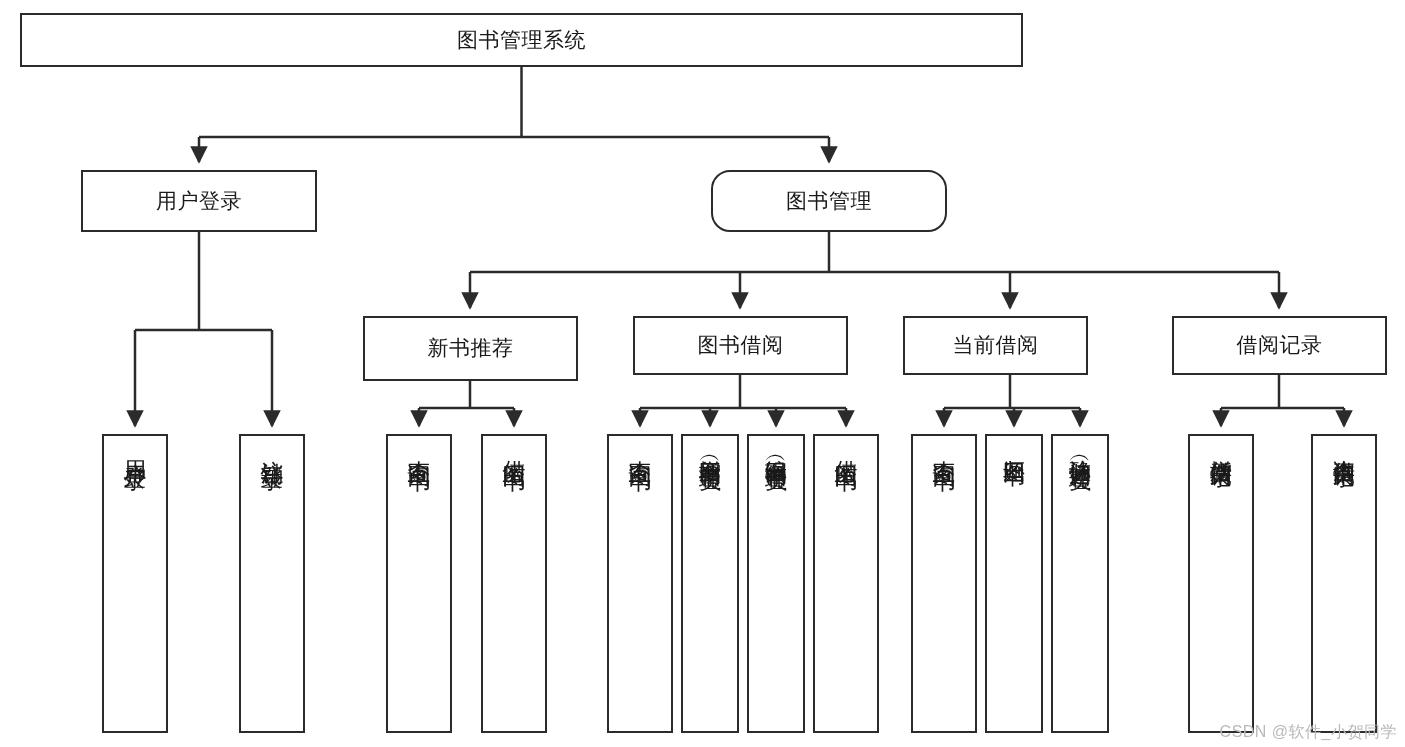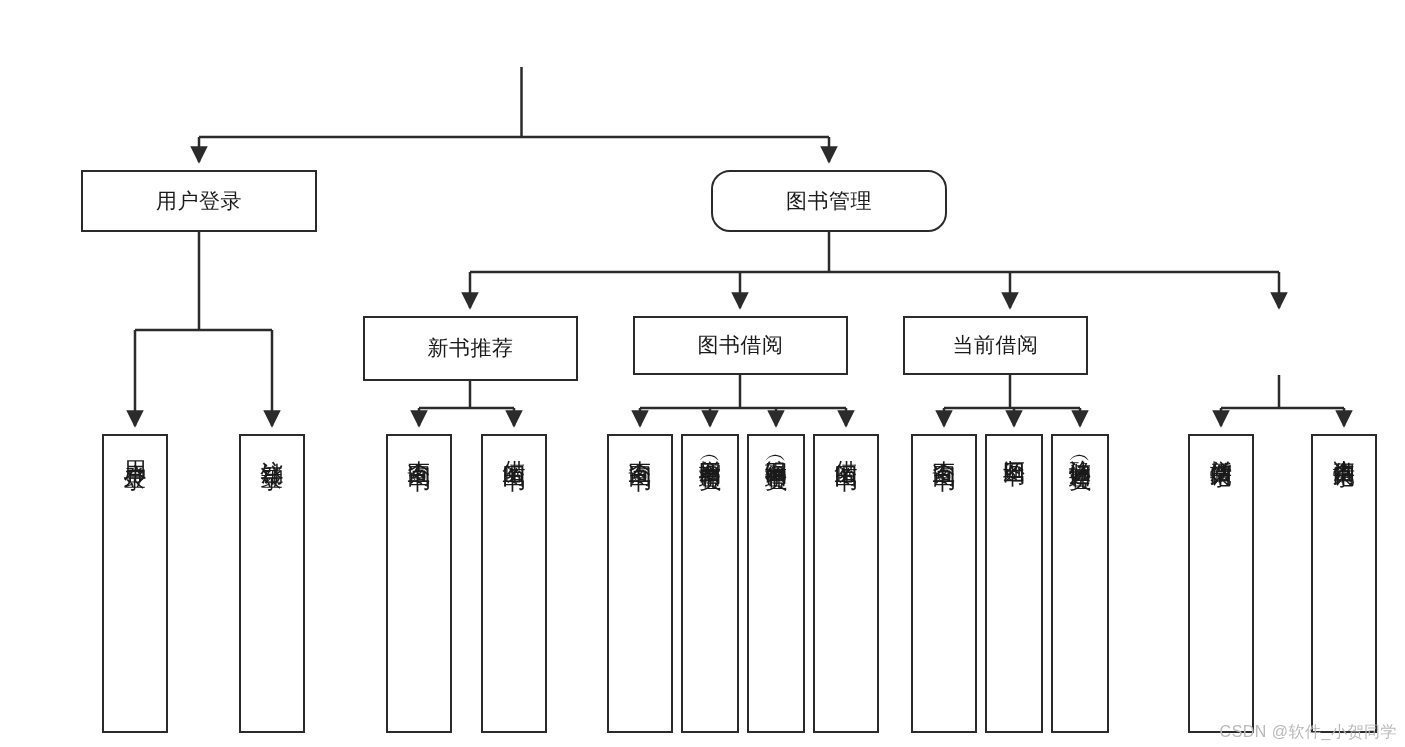--- a/index.html
+++ b/index.html
@@ -120,20 +120,23 @@
       <path d="M 1014 408 L 1014 426" marker-end="url(#arrow)"></path>
       <path d="M 1080 408 L 1080 426" marker-end="url(#arrow)"></path>
 
       <path d="M 1279 375 L 1279 408"></path>
       <path d="M 1221 408 L 1344 408"></path>
       <path d="M 1221 408 L 1221 426" marker-end="url(#arrow)"></path>
       <path d="M 1344 408 L 1344 426" marker-end="url(#arrow)"></path>
     </g>
   </svg>
 
+  <div class="node horizontal" style="left:20px; top:13px; width:1003px; height:54px;">
+    <span class="node-label">图书管理系统</span>
+  </div>
 
   <div class="node horizontal" style="left:81px; top:170px; width:236px; height:62px;">
     <span class="node-label">用户登录</span>
   </div>
 
   <div class="node horizontal" style="left:711px; top:170px; width:236px; height:62px;border-radius:19px;">
     <span class="node-label">图书管理</span>
   </div>
 
   <div class="node horizontal" style="left:363px; top:316px; width:215px; height:65px;">
@@ -141,20 +144,23 @@
   </div>
 
   <div class="node horizontal" style="left:633px; top:316px; width:215px; height:59px;">
     <span class="node-label">图书借阅</span>
   </div>
 
   <div class="node horizontal" style="left:903px; top:316px; width:185px; height:59px;">
     <span class="node-label">当前借阅</span>
   </div>
 
+  <div class="node horizontal" style="left:1172px; top:316px; width:215px; height:59px;">
+    <span class="node-label">借阅记录</span>
+  </div>
 
   <div class="node vertical" style="left:102px; top:434px; width:66px; height:299px;">
     <span class="node-label">用户登录</span>
   </div>
 
   <div class="node vertical" style="left:239px; top:434px; width:66px; height:299px;">
     <span class="node-label">注销登录</span>
   </div>
 
   <div class="node vertical" style="left:386px; top:434px; width:66px; height:299px;">

